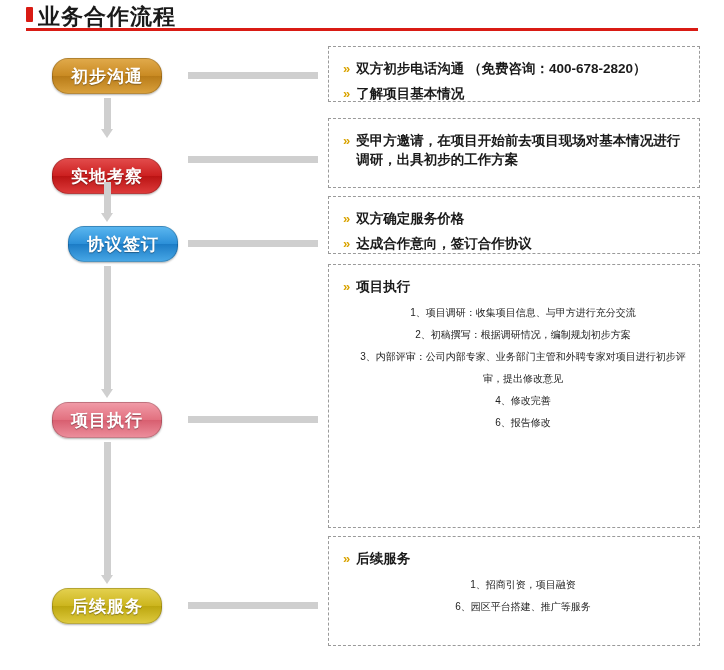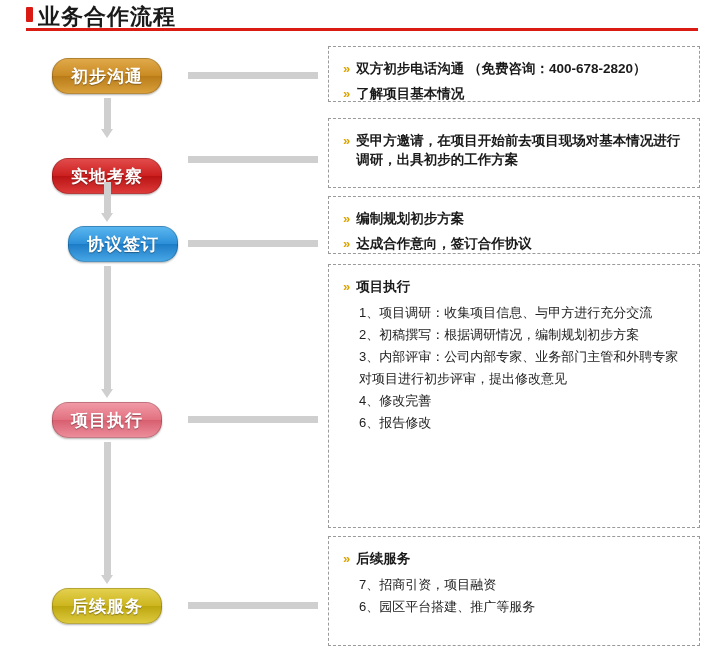--- a/index.html
+++ b/index.html
@@ -152,25 +152,26 @@
     margin-right: 6px;
     line-height: 19px;
     flex: 0 0 auto;
   }
   .row-text {
     font-weight: bold;
     color: #1a1a1a;
     flex: 1 1 auto;
   }
   .sub {
-    font-size: 13px;
+    font-size: 10px;
     line-height: 22px;
     color: #222;
     margin-left: 16px;
     font-weight: normal;
+    text-align: center;
   }
 
   
 </style>
 </head>
 <body>
 
 <div class="header">
   <div class="header-marker"></div>
   <div class="header-title">业务合作流程</div>
@@ -220,21 +221,21 @@
 <div class="panel p-2">
   <div class="row">
     <span class="chev">»</span>
     <span class="row-text">受甲方邀请，在项目开始前去项目现场对基本情况进行调研，出具初步的工作方案</span>
   </div>
 </div>
 
 <div class="panel p-3">
   <div class="row">
     <span class="chev">»</span>
-    <span class="row-text">编制规划初步方案</span>
+    <span class="row-text">双方确定服务价格</span>
   </div>
   <div class="row">
     <span class="chev">»</span>
     <span class="row-text">达成合作意向，签订合作协议</span>
   </div>
 </div>
 
 <div class="panel p-4">
   <div class="row">
     <span class="chev">»</span>
@@ -245,15 +246,15 @@
   <div class="sub">3、内部评审：公司内部专家、业务部门主管和外聘专家对项目进行初步评审，提出修改意见</div>
   <div class="sub">4、修改完善</div>
   <div class="sub">6、报告修改</div>
 </div>
 
 <div class="panel p-5">
   <div class="row">
     <span class="chev">»</span>
     <span class="row-text">后续服务</span>
   </div>
-  <div class="sub">7、招商引资，项目融资</div>
+  <div class="sub">1、招商引资，项目融资</div>
   <div class="sub">6、园区平台搭建、推广等服务</div>
 </div>
 
 </body></html>

